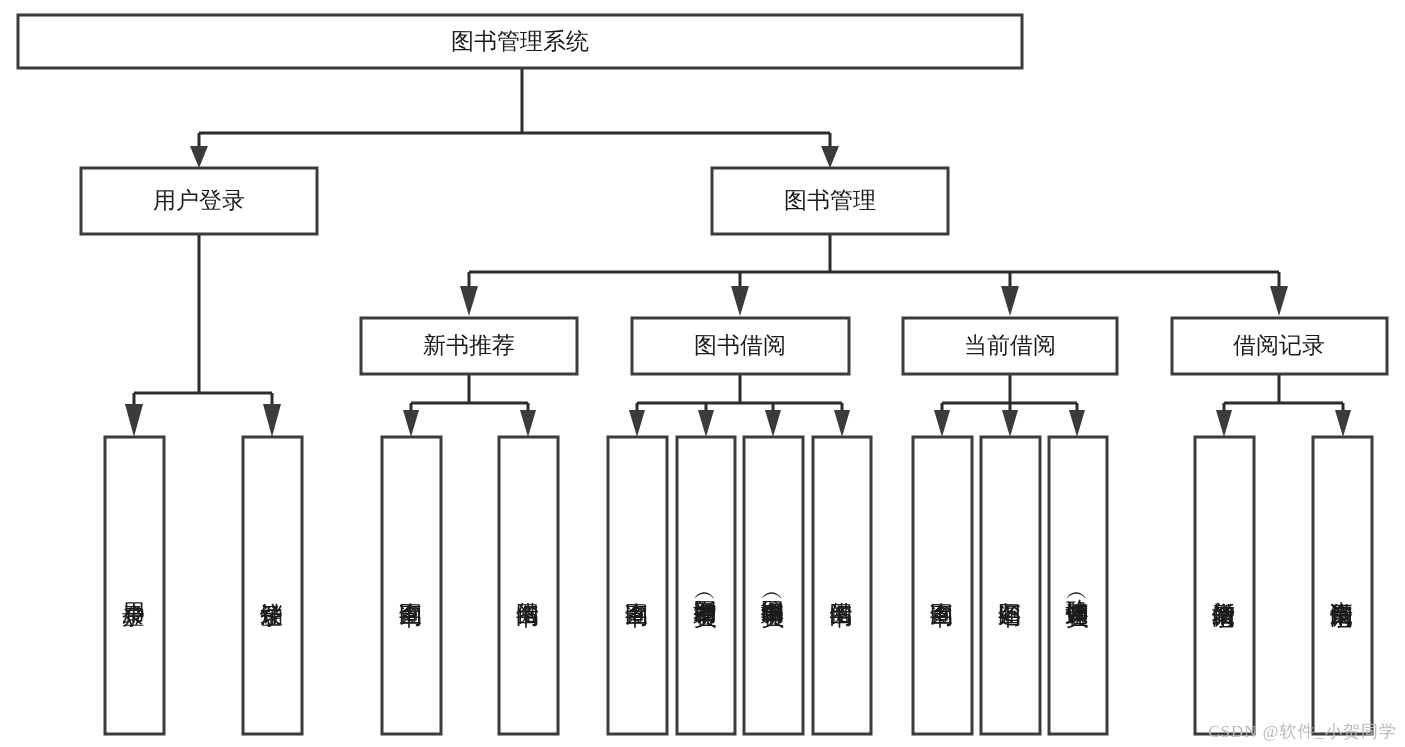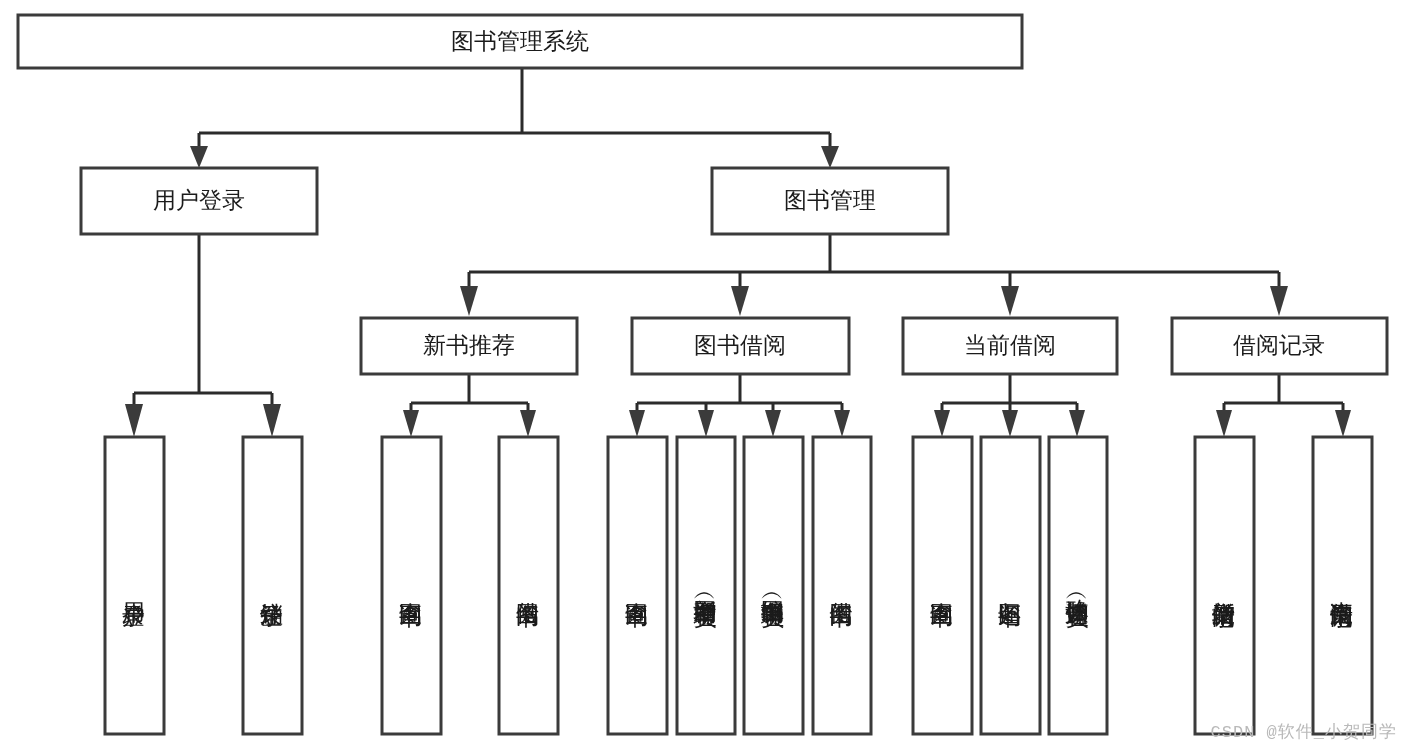--- a/index.html
+++ b/index.html
@@ -13,21 +13,21 @@
   .node-label{font-family:"Liberation Sans","DejaVu Sans",sans-serif;
        font-size:23px;fill:#1b1b1b;text-anchor:middle;dominant-baseline:middle;}
   .leaf-fo{overflow:visible;}
   .leaf-inner{display:flex;align-items:center;justify-content:center;
        width:100%;height:100%;}
   .leaf-inner span{writing-mode:vertical-rl;text-orientation:upright;
        font-size:23px;color:#1b1b1b;letter-spacing:1px;
        font-family:"Liberation Sans","DejaVu Sans",sans-serif;}
   #watermark{position:absolute;right:8px;bottom:4px;font-size:17px;
        color:#b9b9b9;letter-spacing:1px;
-       font-family:Liberation Mono, monospace;}
+       font-family:Liberation Serif, serif;}
 </style>
 </head>
 <body>
 
 <div id="diagram-root">
 
   <svg width="1405" height="747" viewBox="0 0 1405 747">
 
     <g>
 

